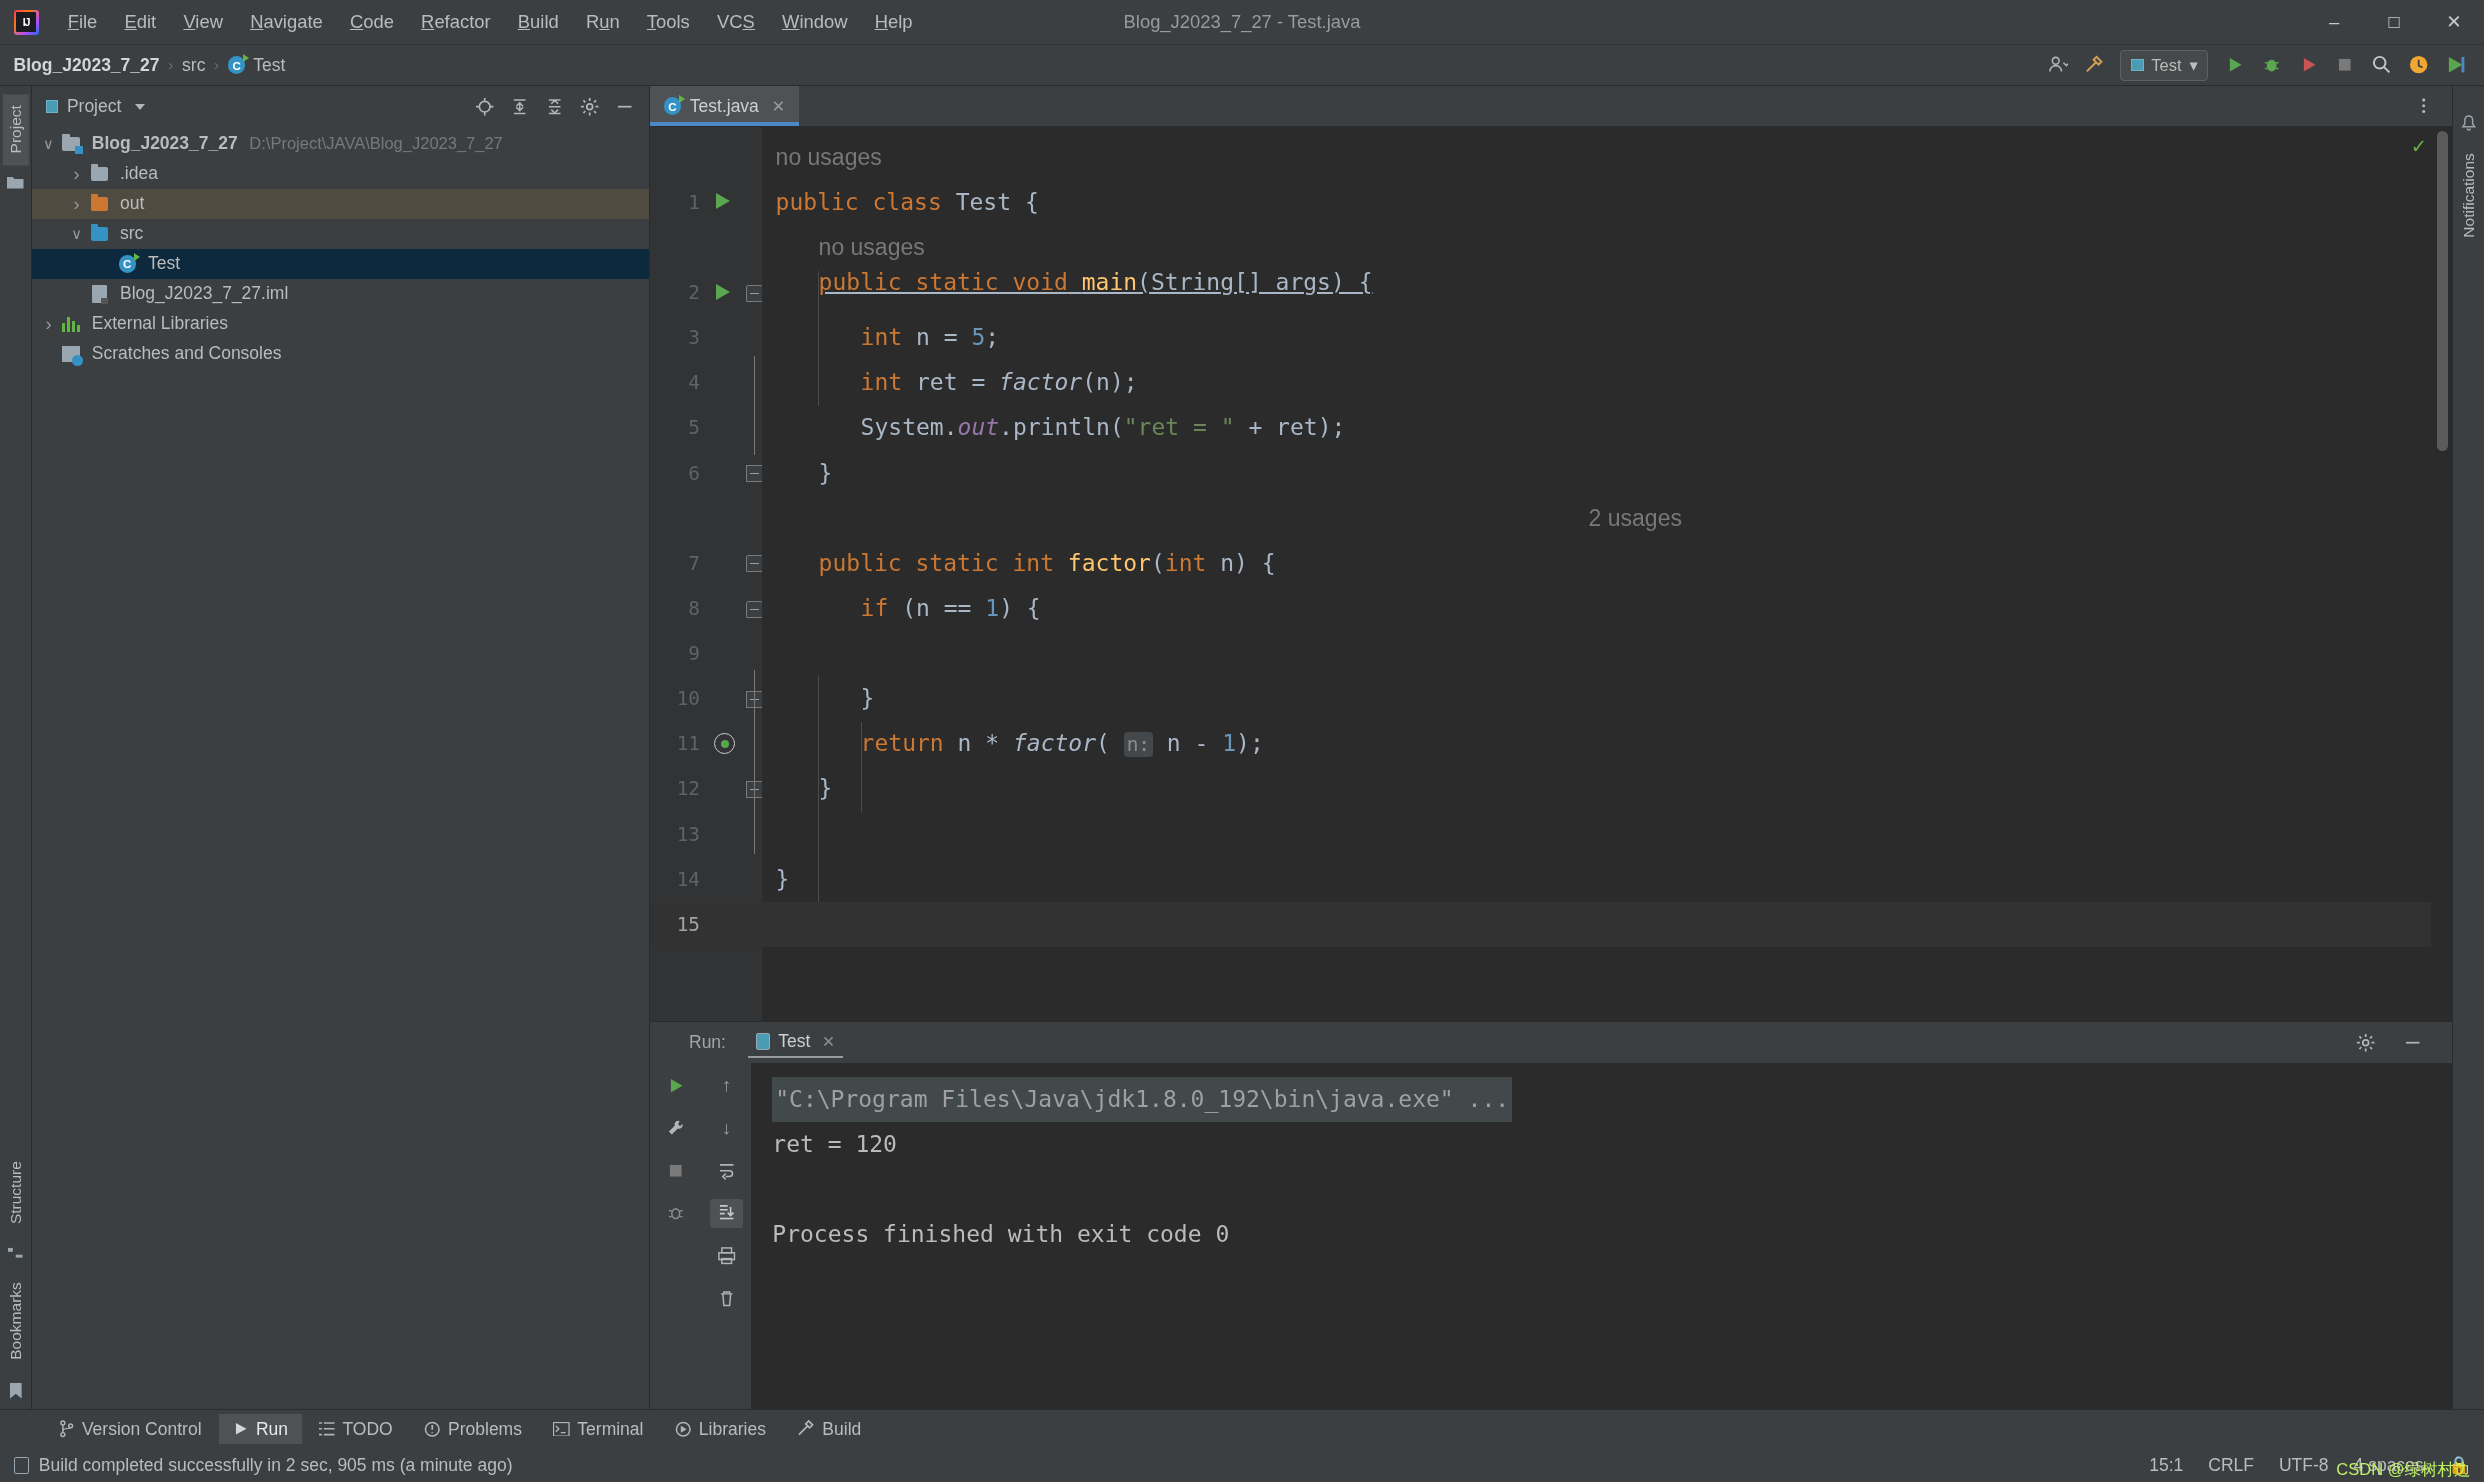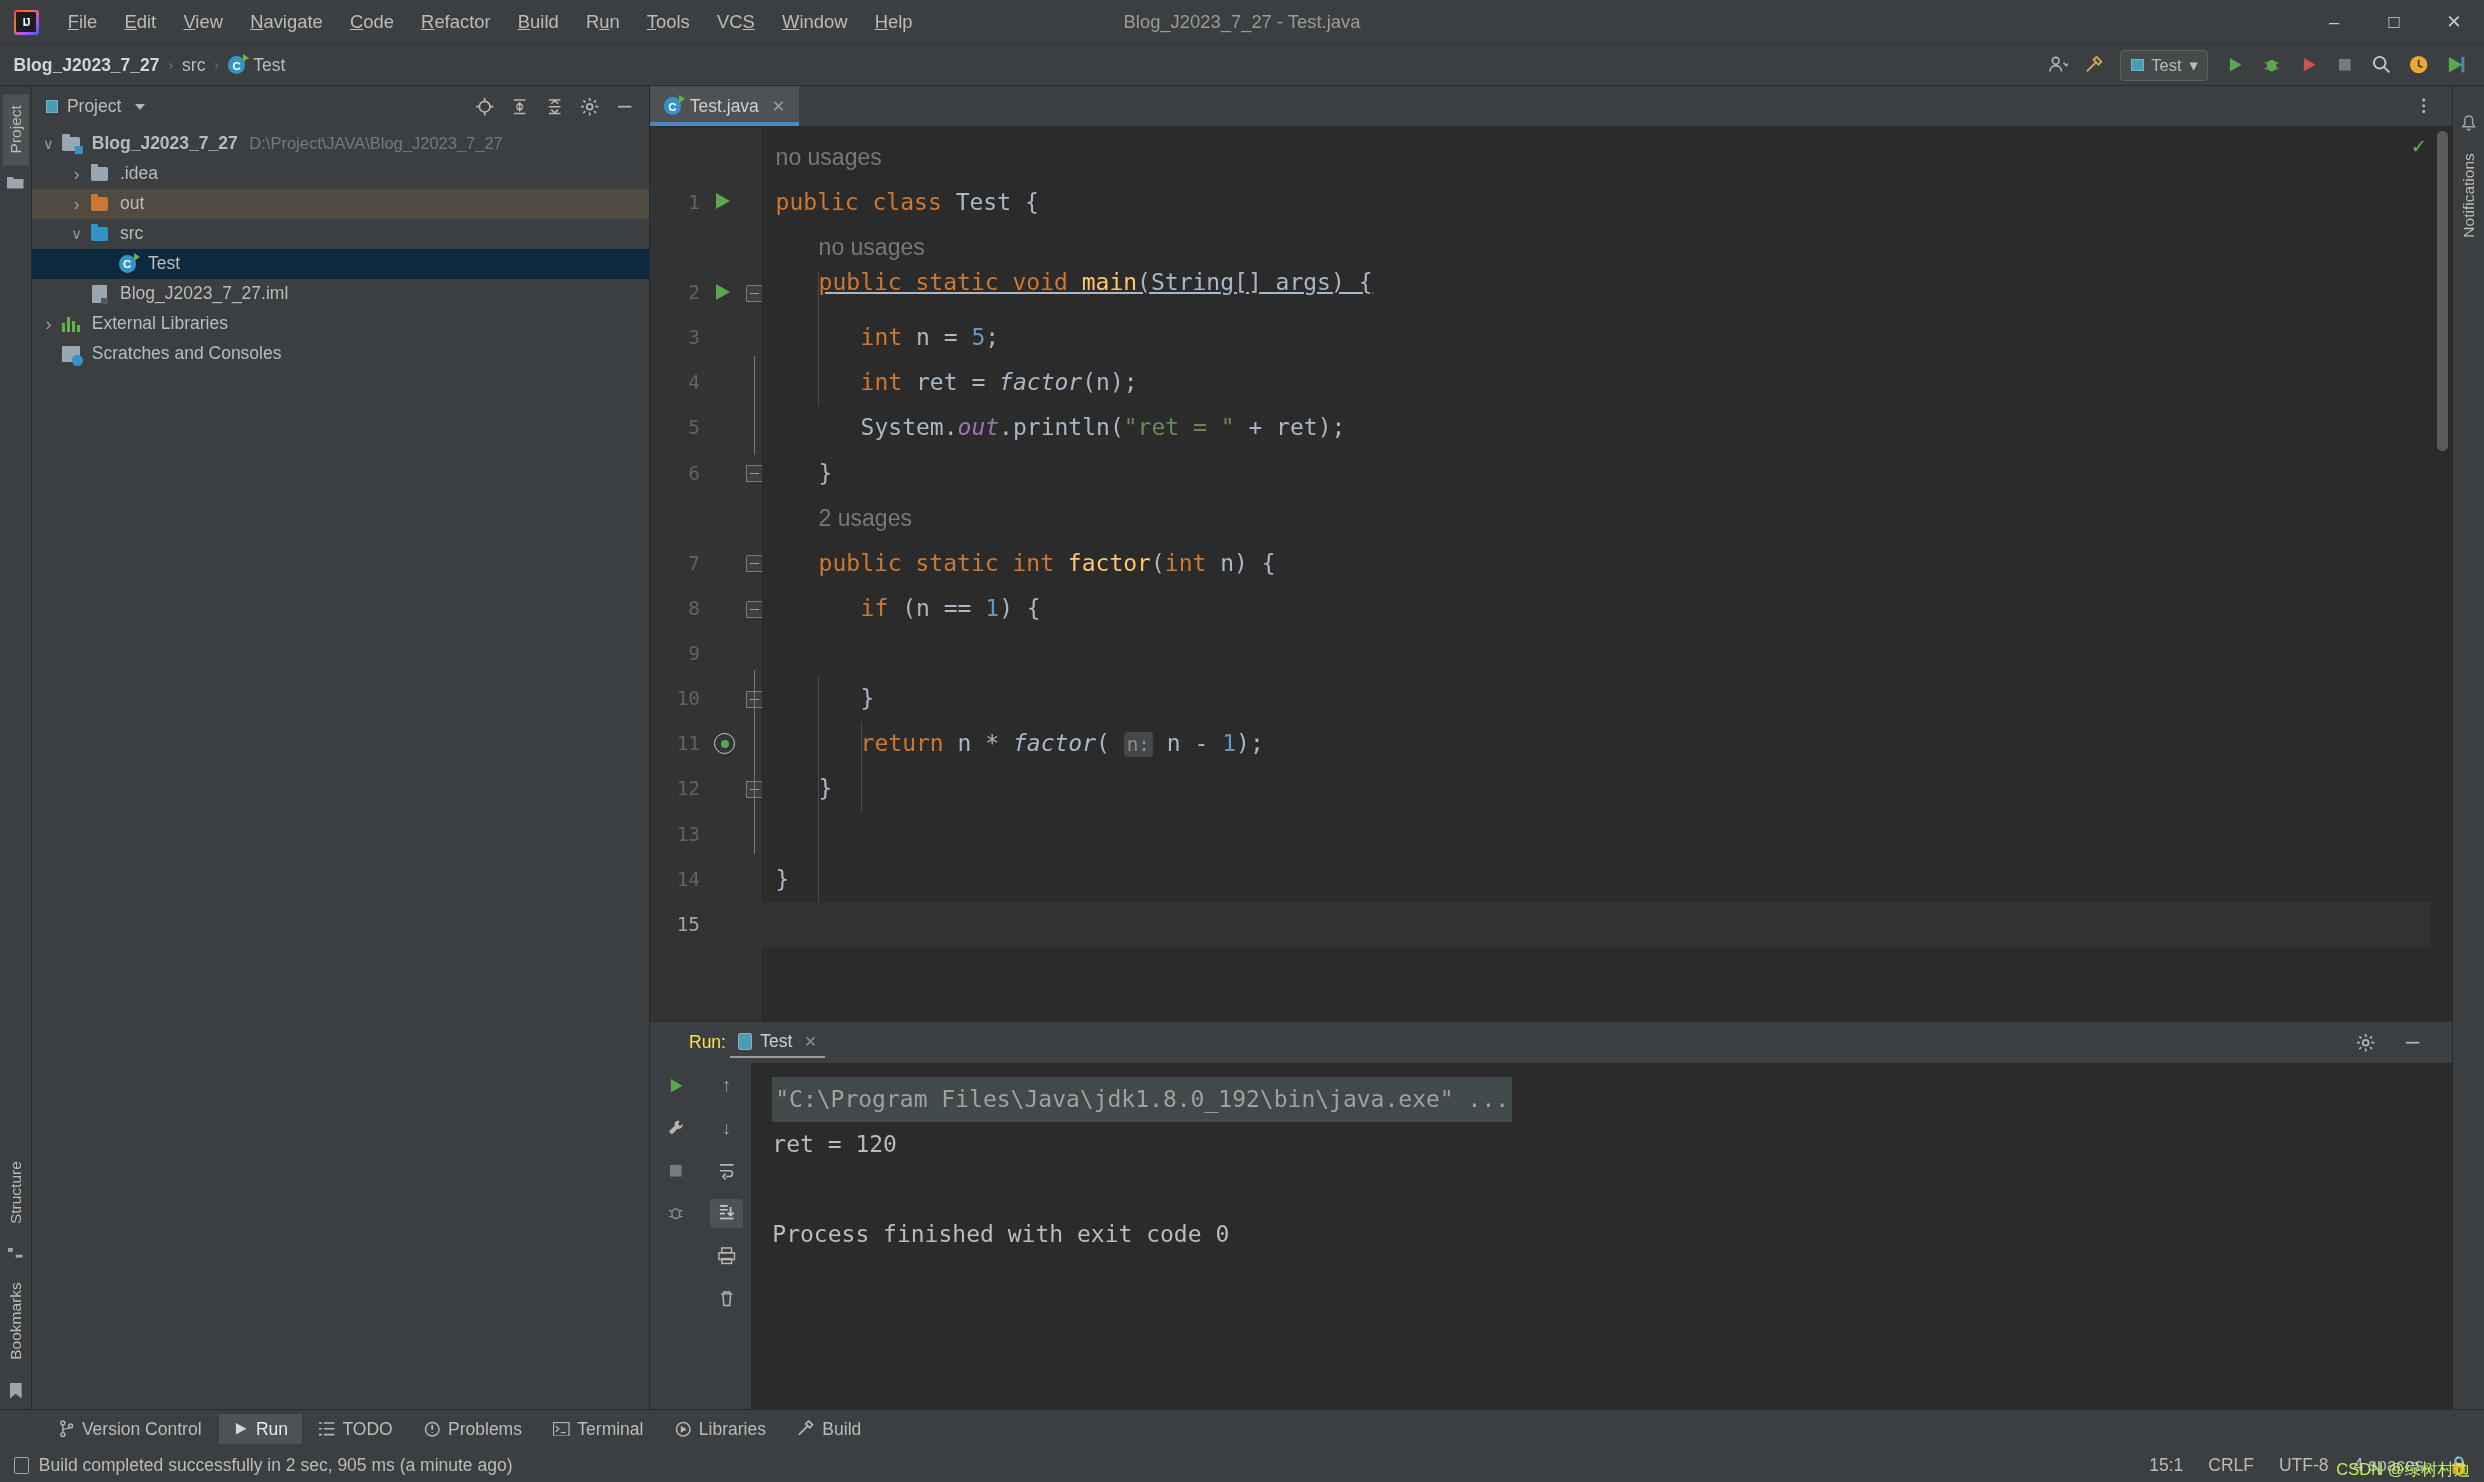--- a/index.html
+++ b/index.html
@@ -240,21 +240,21 @@
   }
 
   
   .runwindow {
     height: 388px; flex: 0 0 388px; background: #3c3f41; display: flex; flex-direction: column;
     border-top: 1px solid #2b2b2b;
   }
   .run-header {
     height: 41px; flex: 0 0 41px; display: flex; align-items: center; padding: 0 9.7px 0 39px;
   }
-  .run-label { color: #fde047; font-size: 17.5px; margin-right: 4px; }
+  .run-label { color: #a3a3a3; font-size: 17.5px; margin-right: 22px; }
   .run-tab {
     display: flex; align-items: center; gap: 7.8px; color: #cfcfcf; font-size: 17.5px;
     padding: 3.9px 7.8px; border-bottom: 2.9px solid #9a9a9a;
   }
   .run-tab-ico {
     width: 14.6px; height: 16.5px; border: 1.9px solid #9aa7b0; background: #4a9cb5; border-radius: 1.9px;
   }
   .run-header-right { margin-left: auto; display: flex; align-items: center; gap: 13.6px; padding-right: 13.6px; }
   .run-body { flex: 1 1 auto; display: flex; min-height: 0; }
   .run-side {
@@ -574,21 +574,21 @@
           </div>
         <div class="code" id="code">
             <div class="cline usage" style="top: 7.8px; padding-left: 0px;">no usages</div>
             <div class="cline" style="top: 53px; padding-left: 0px;"><span class="kw">public class</span> <span class="cls">Test</span> <span class="pun">{</span></div>
             <div class="cline usage" style="top: 98px; padding-left: 43px;">no usages</div>
             <div class="cline" style="top: 133px; padding-left: 43px; text-decoration: underline;"><span class="kw">public static void</span> <span class="mth">main</span><span class="pun">(</span><span class="cls">String[] args</span><span class="pun">) {</span></div>
             <div class="cline" style="top: 188px; padding-left: 85px;"><span class="kw">int</span> n <span class="pun">=</span> <span class="num">5</span><span class="pun">;</span></div>
             <div class="cline" style="top: 233px; padding-left: 85px;"><span class="kw">int</span> ret <span class="pun">=</span> <span class="ital">factor</span><span class="pun">(n);</span></div>
             <div class="cline" style="top: 278px; padding-left: 85px;"><span class="cls">System</span><span class="pun">.</span><span class="fld">out</span><span class="pun">.</span>println<span class="pun">(</span><span class="str">"ret = "</span> <span class="pun">+</span> ret<span class="pun">);</span></div>
             <div class="cline" style="top: 324px; padding-left: 43px;"><span class="pun">}</span></div>
-            <div class="cline usage" style="top: 369px; padding-left: 43px;">2 usages</div>
+            <div class="cline usage" style="top: 369px; padding-left: 43px; text-align: center;">2 usages</div>
             <div class="cline" style="top: 414px; padding-left: 43px;"><span class="kw">public static int</span> <span class="mth">factor</span><span class="pun">(</span><span class="kw">int</span> n<span class="pun">) {</span></div>
             <div class="cline" style="top: 459px; padding-left: 85px;"><span class="kw">if</span> <span class="pun">(</span>n <span class="pun">==</span> <span class="num">1</span><span class="pun">) {</span></div>
             <div class="cline" style="top: 549px; padding-left: 85px;"><span class="pun">}</span></div>
             <div class="cline" style="top: 594px; padding-left: 85px;"><span class="kw">return</span> n <span class="pun">*</span> <span class="ital">factor</span><span class="pun">(</span> <span class="paramhint">n:</span> n <span class="pun">-</span> <span class="num">1</span><span class="pun">);</span></div>
             <div class="cline" style="top: 639px; padding-left: 43px;"><span class="pun">}</span></div>
             <div class="cline" style="top: 685px; padding-left: 0px;"></div>
             <div class="cline" style="top: 730px; padding-left: 0px;"><span class="pun">}</span></div>
             <div class="hlrow" style="top: 775px;"></div>
             <div class="cline" style="top: 775px; padding-left: 0px;"></div>
             <div class="indentguide" style="top: 144px; height: 135px; left: 56px;"></div>

